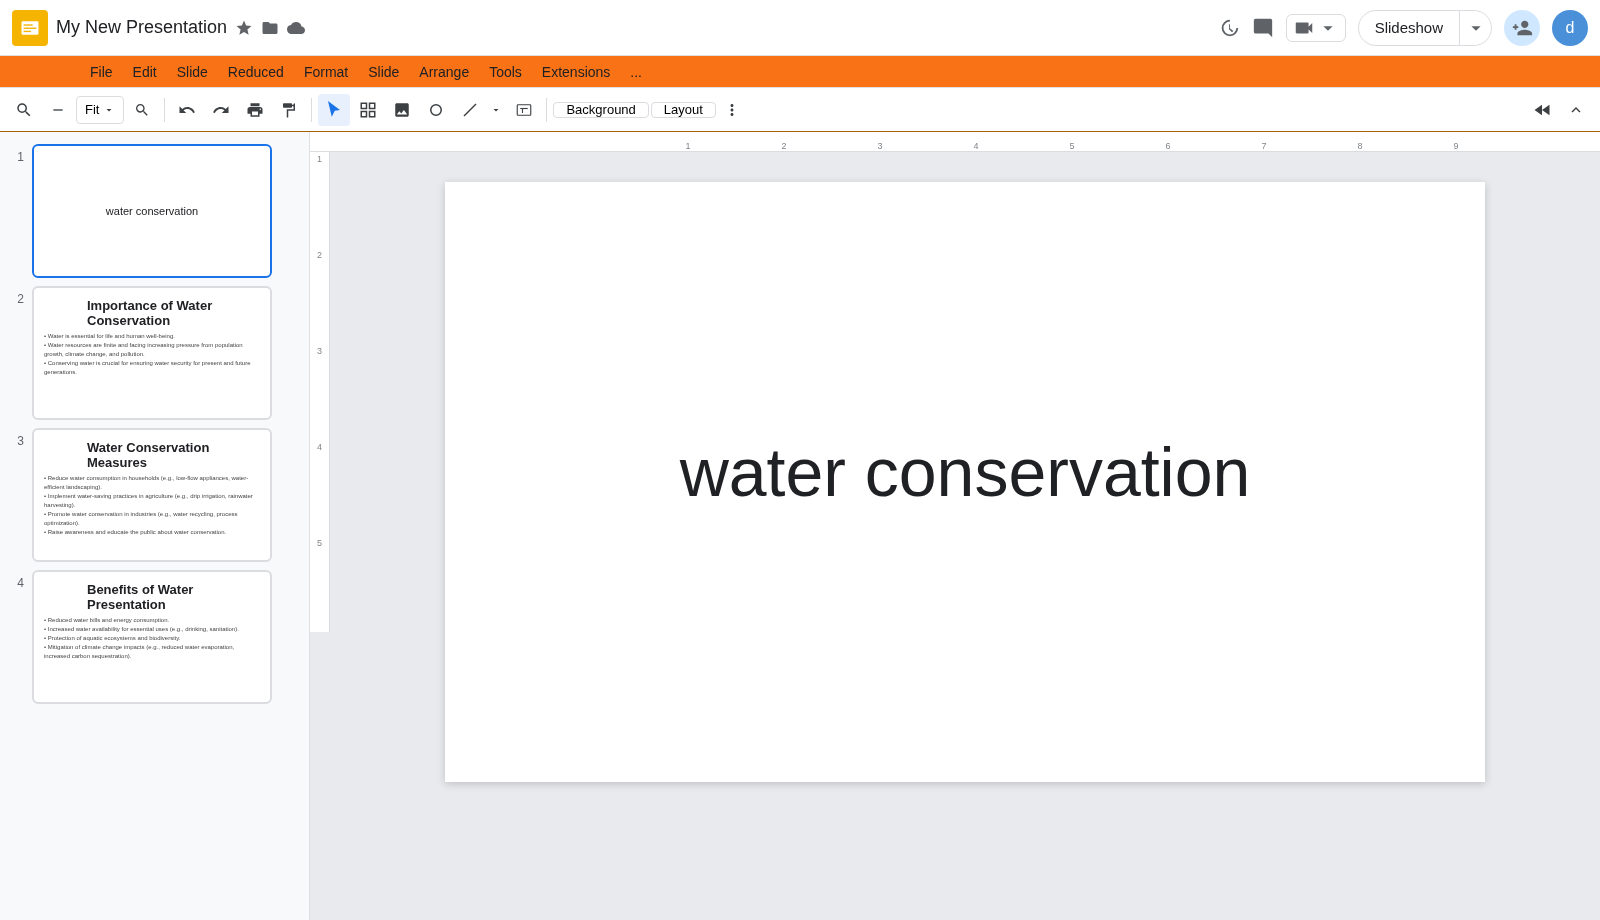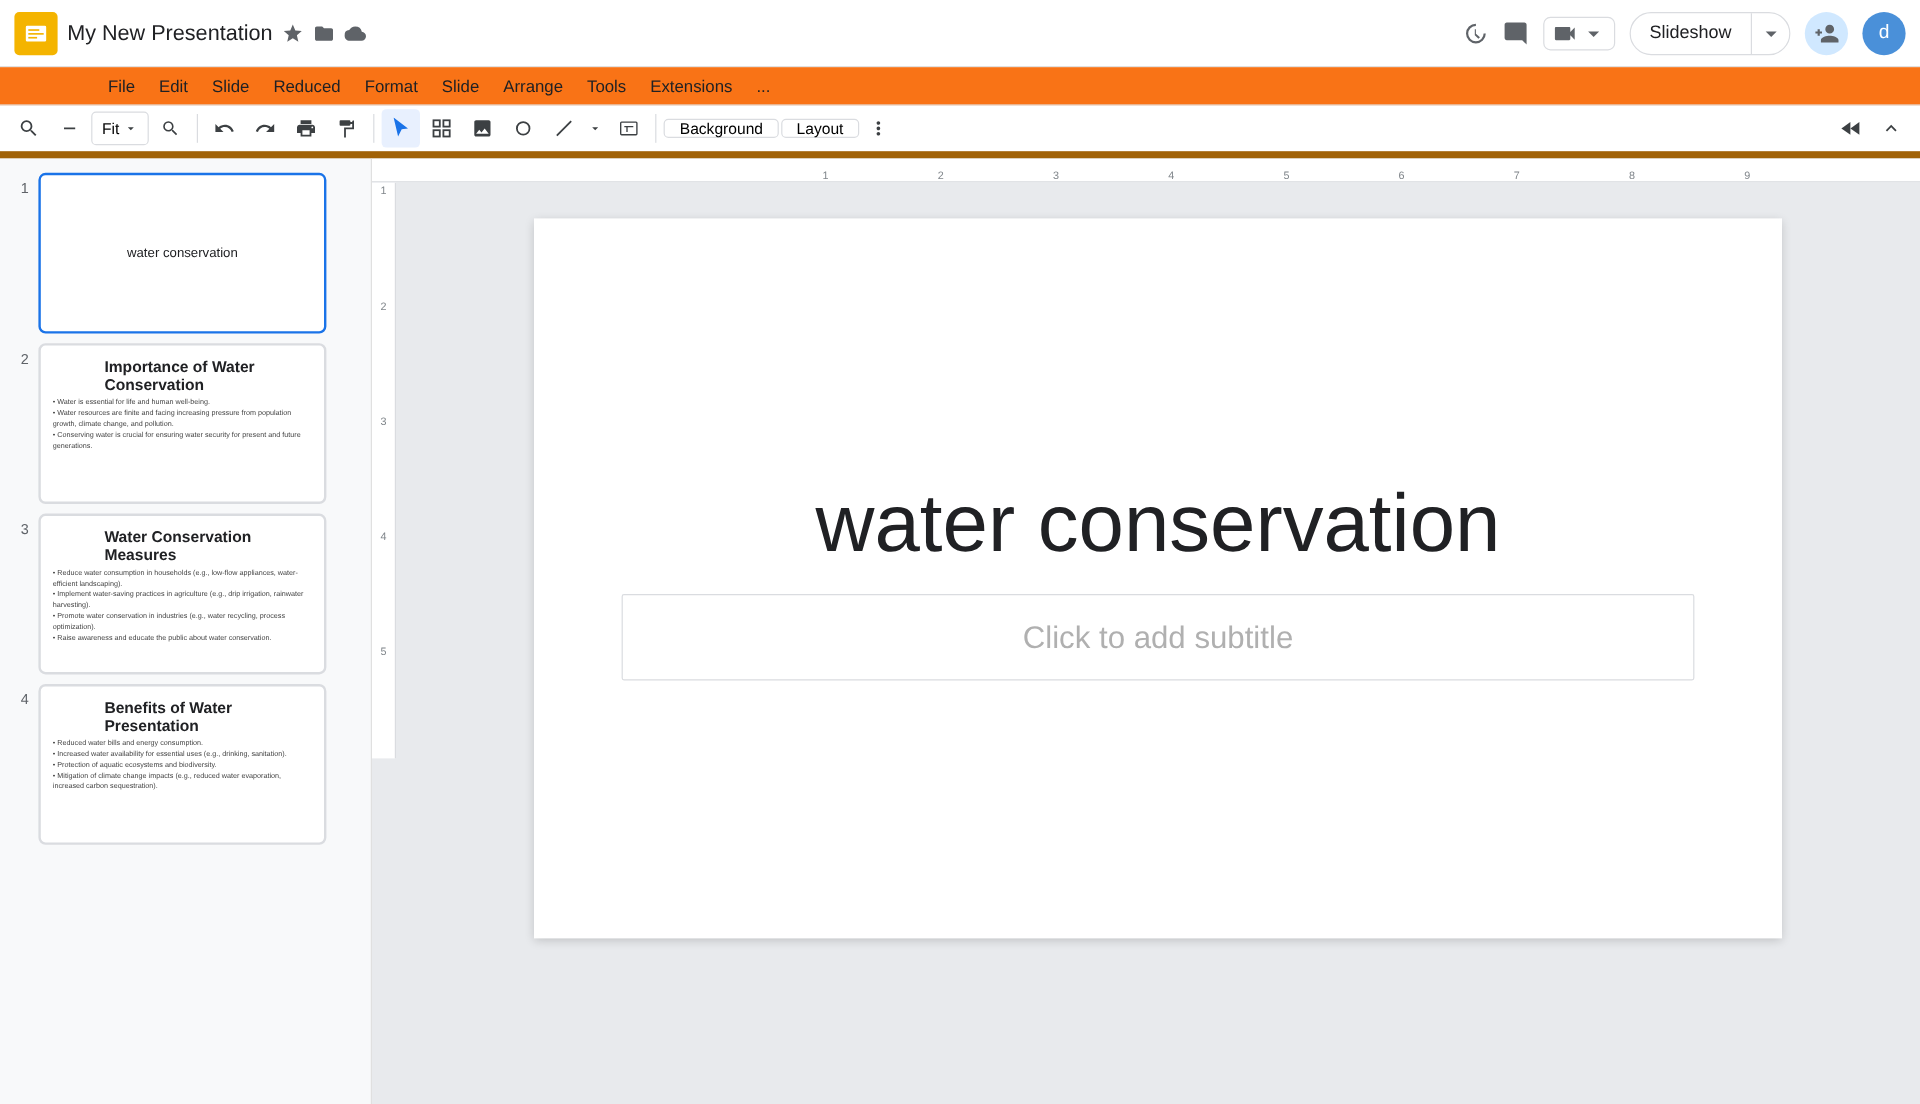--- a/index.html
+++ b/index.html
@@ -81,21 +81,21 @@
       white-space: nowrap;
     }
 
     
     #toolbar {
       background: #fff;
       display: flex;
       align-items: center;
       padding: 4px 8px;
       height: 44px;
-      border-bottom: 6px solid #a16207;
+      border-bottom: 1px solid #a16207;
       flex-shrink: 0;
       gap: 2px;
     }
     .toolbar-btn {
       width: 32px; height: 32px;
       display: flex; align-items: center; justify-content: center;
       border-radius: 4px;
       cursor: pointer;
       background: transparent;
       border: none;
@@ -542,21 +542,18 @@
         <div class="ruler-mark-v">1</div>
         <div class="ruler-mark-v">2</div>
         <div class="ruler-mark-v">3</div>
         <div class="ruler-mark-v">4</div>
         <div class="ruler-mark-v">5</div>
       </div>
 
       <div id="slide-canvas-wrapper">
         <div id="slide-canvas">
           <div id="slide-title-main">water conservation</div>
-          <div id="subtitle-placeholder">
-            <span>Click to add subtitle</span>
-          </div>
         </div>
       </div>
     </div>
   </div>
 
 </div>
 
 </body></html>

